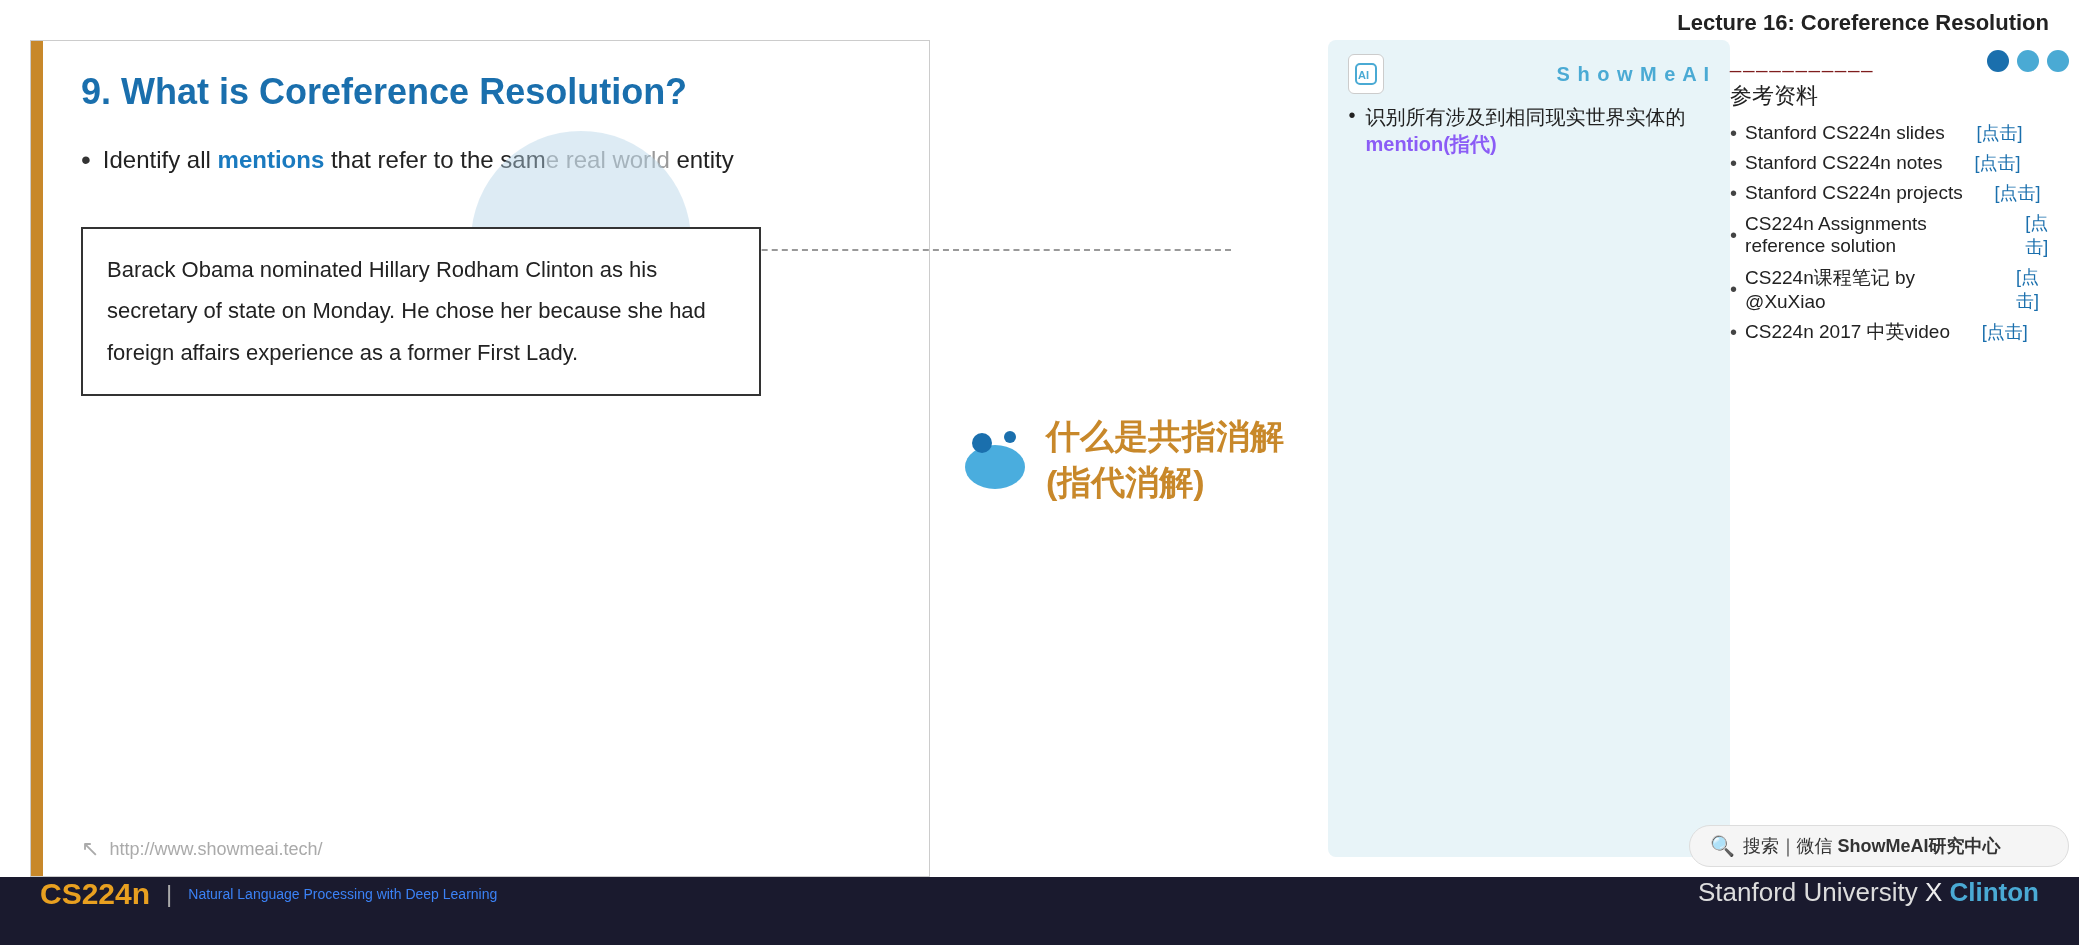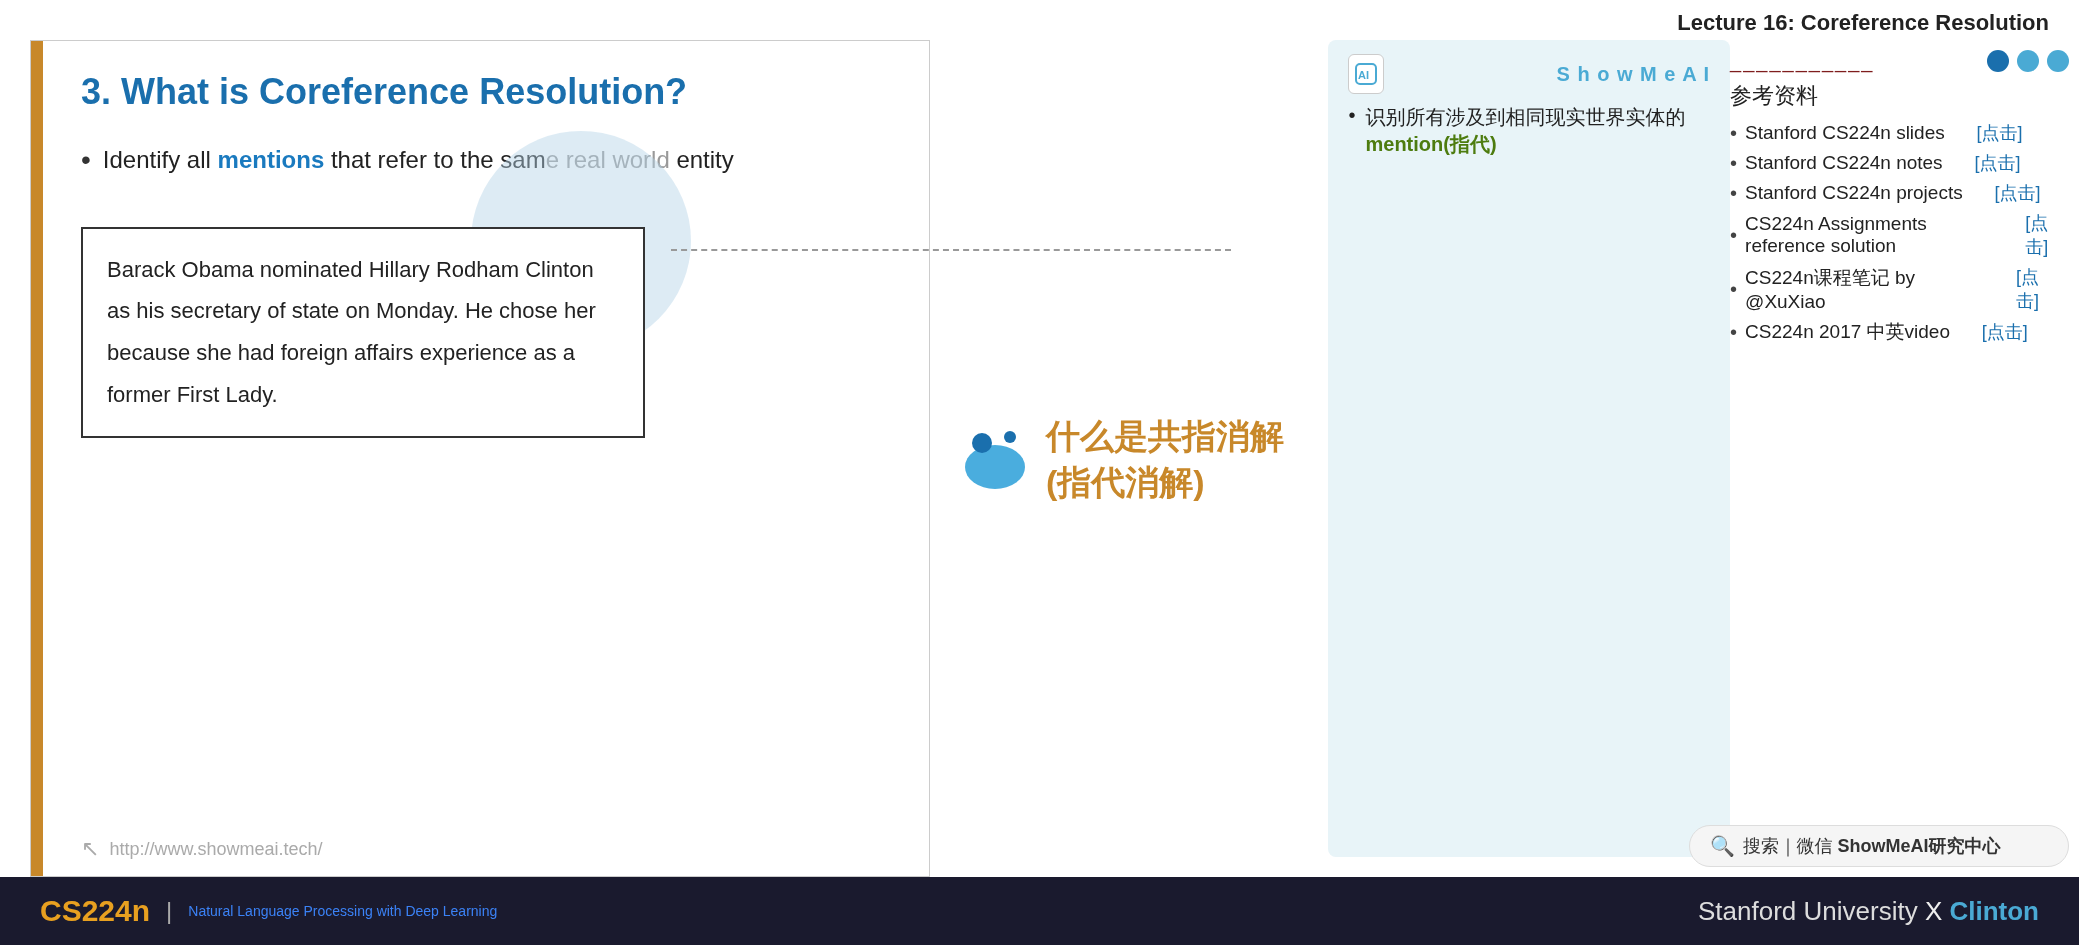--- a/index.html
+++ b/index.html
@@ -114,21 +114,21 @@
     .text-box {
       border: 2px solid #333;
       padding: 20px 24px;
       margin-top: 20px;
       font-size: 22px;
       line-height: 1.9;
       color: #222;
       background: #fff;
       position: relative;
       z-index: 1;
-      width: 564px;
+      width: 680px;
     }
 
     
     .slide-footer {
       position: absolute;
       bottom: 14px;
       left: 50px;
       display: flex;
       align-items: center;
       gap: 10px;
@@ -228,21 +228,21 @@
 
     .card-bullet {
       display: flex;
       align-items: flex-start;
       gap: 10px;
       font-size: 20px;
       color: #222;
     }
 
     .card-bullet .highlight-orange {
-      color: #4d7c0f;
+      color: #8b5cf6;
       font-weight: bold;
     }
 
     
     .references-section {
       margin-top: 10px;
     }
 
     .ref-divider {
       color: #7f1d1d;
@@ -313,21 +313,21 @@
 
     .search-bar-text strong {
       font-weight: bold;
     }
 
     
     .bottom-bar {
       height: 68px;
       background: #1a1a2e;
       display: flex;
-      align-items: center;
+      align-items: flex-start;
       justify-content: space-between;
       padding: 0 40px;
       flex-shrink: 0;
     }
 
     .bottom-left {
       display: flex;
       align-items: center;
       gap: 16px;
     }
@@ -365,21 +365,21 @@
 </head>
 <body>
 
 <div class="lecture-title-bar">Lecture 16: Coreference Resolution</div>
 
 <div class="main-content">
 
   <div class="slide-panel">
     <div class="slide-left-bar"></div>
 
-    <div class="slide-title">3. What is Coreference Resolution?</div>
+    <div class="slide-title">9. What is Coreference Resolution?</div>
 
     <div class="slide-bullet">
       <span class="slide-bullet-dot">•</span>
       <span class="slide-bullet-text">
         <span>Identify all </span><span class="highlight-blue">mentions</span><span> that refer to the sam</span><span class="highlight-gray">e real world</span><span> entity</span>
       </span>
     </div>
 
     <div class="circle-deco"></div>
 

